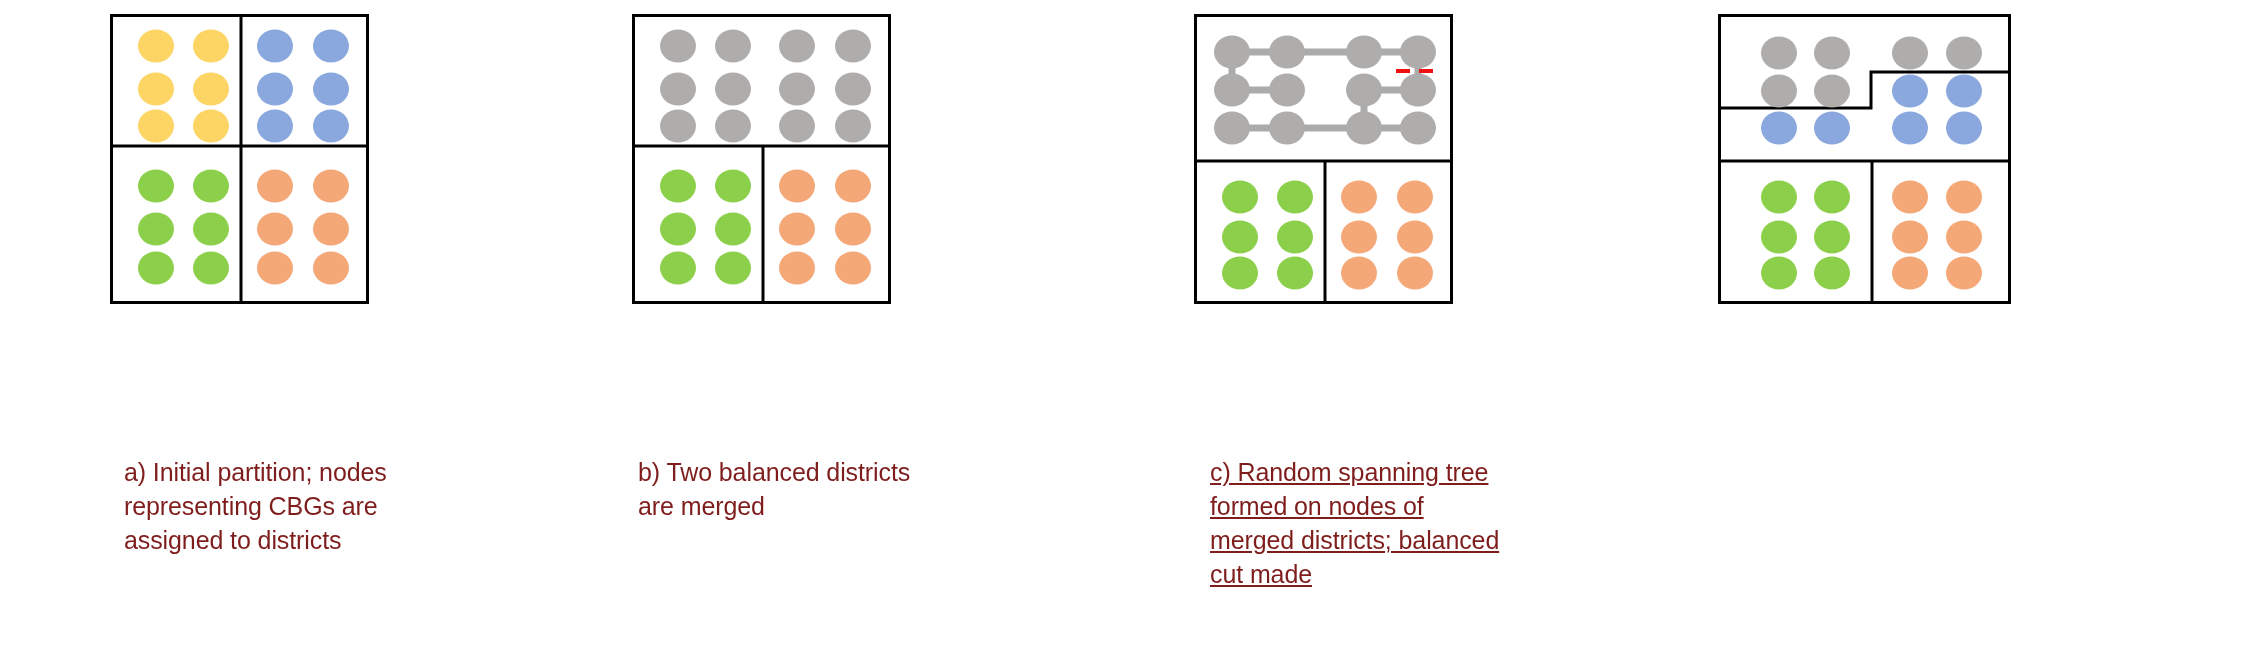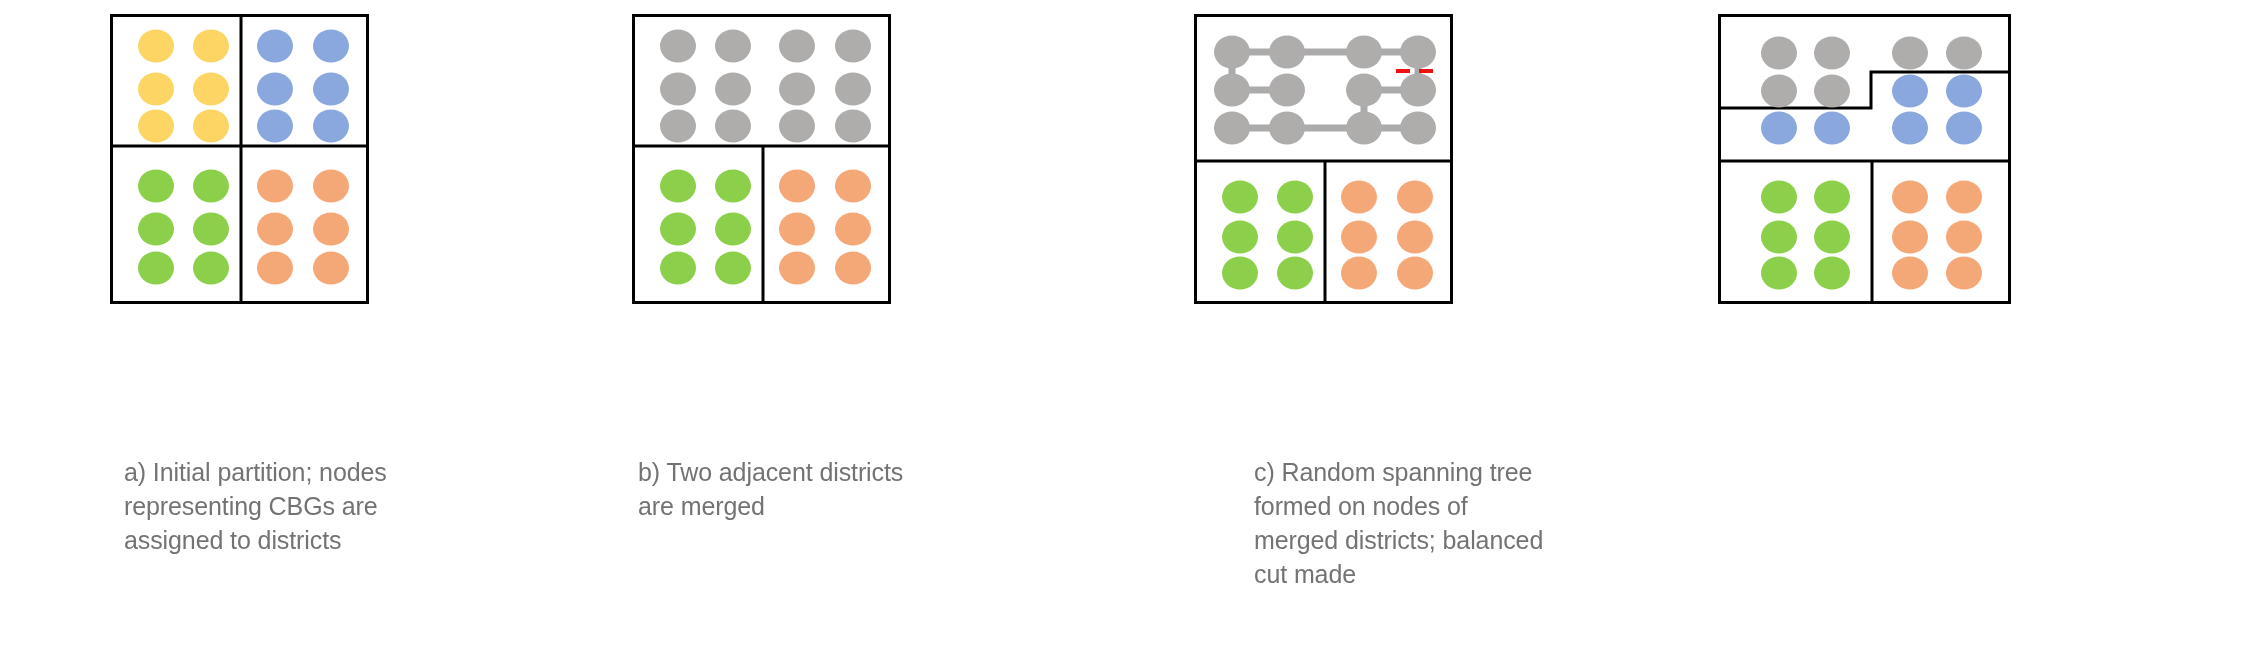--- a/index.html
+++ b/index.html
@@ -8,21 +8,21 @@
     background:#ffffff;
     font-family:"Liberation Sans", sans-serif;
     overflow:hidden;
     position:relative;
   }
   .figure{position:absolute;inset:0;}
   .caption{
     position:absolute;
     font-size:25px;
     line-height:1.36;
-    color:#737373;
+    color:#7f1d1d;
     letter-spacing:-0.1px;
     white-space:pre-line;
   }
   svg{display:block;}
   .cell-border{fill:none;stroke:#000000;stroke-width:3;}
   .tree-edge{stroke:#ababab;stroke-width:7;stroke-linecap:butt;}
   .cut-line{stroke:#ee1111;stroke-width:4;stroke-dasharray:14 9;}
 </style>
 </head>
 <body>
@@ -193,16 +193,16 @@
       <ellipse cx="192" cy="183" rx="18" ry="16.5"></ellipse>
         <ellipse cx="246" cy="183" rx="18" ry="16.5"></ellipse>
       <ellipse cx="192" cy="223" rx="18" ry="16.5"></ellipse>
         <ellipse cx="246" cy="223" rx="18" ry="16.5"></ellipse>
       <ellipse cx="192" cy="259" rx="18" ry="16.5"></ellipse>
         <ellipse cx="246" cy="259" rx="18" ry="16.5"></ellipse>
     </g>
   </svg>
 
   <div class="caption" style="left:124px;top:455px;width:292px;">a) Initial partition; nodes representing CBGs are assigned to districts</div>
-  <div class="caption" style="left:638px;top:455px;width:300px;">b) Two adjacent districts are merged</div>
-  <div class="caption" style="left:1254px;top:455px;width:300px;">c) Random spanning tree formed on nodes of merged districts; balanced cut made</div>
+  <div class="caption" style="left:638px;top:455px;width:300px;">b) Two balanced districts are merged</div>
+  <div class="caption" style="left:1210px;top:455px;width:300px;text-decoration:underline;">c) Random spanning tree formed on nodes of merged districts; balanced cut made</div>
 
 </div>
 
 </body></html>

